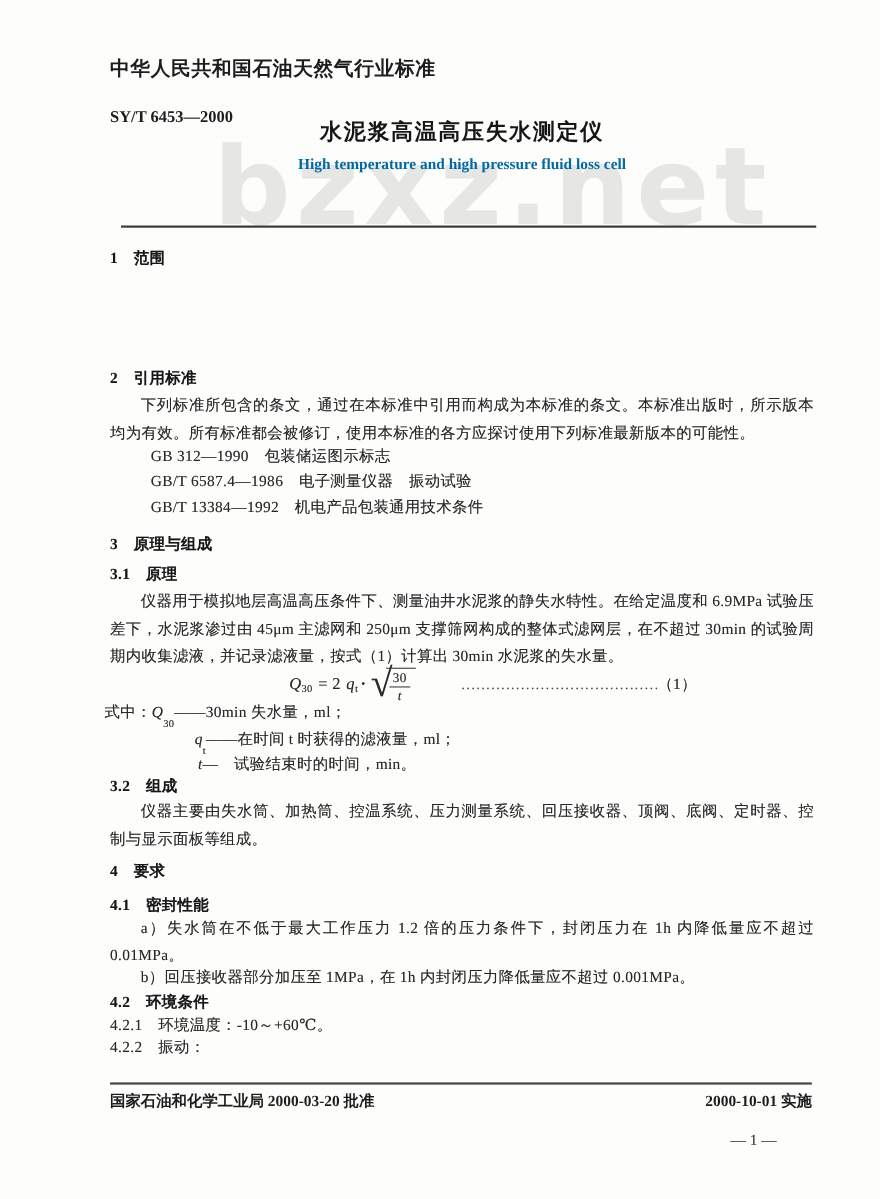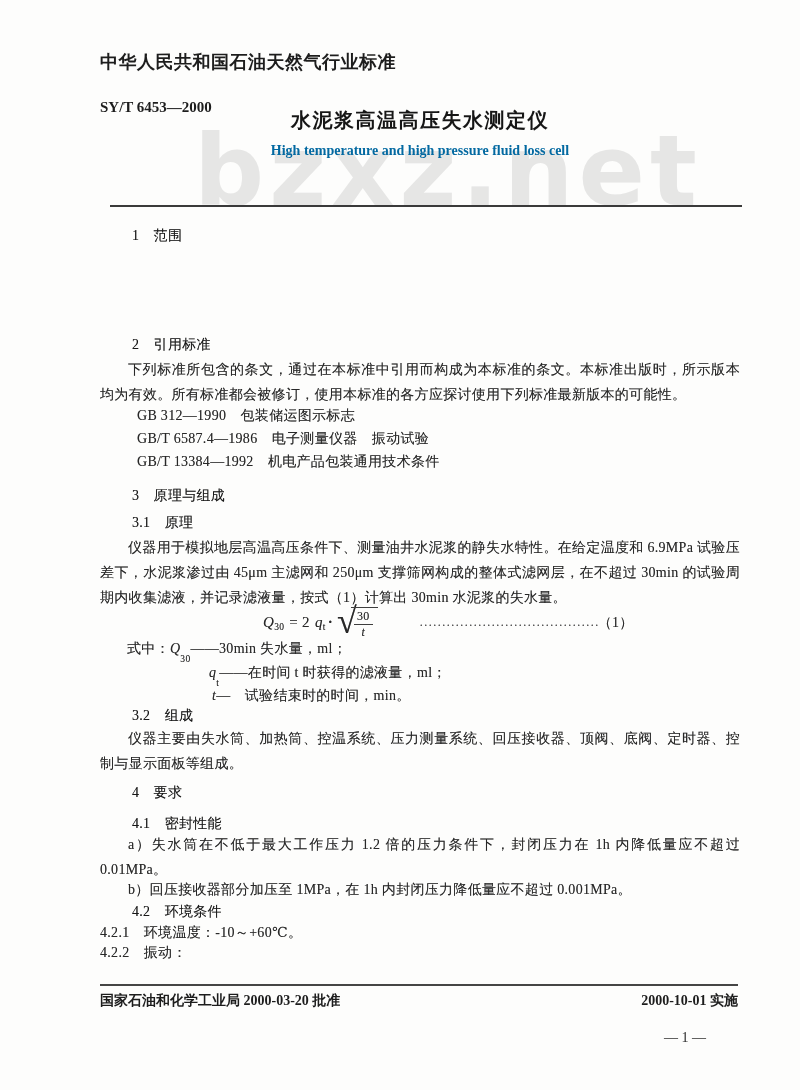--- a/index.html
+++ b/index.html
@@ -32,21 +32,21 @@
     font-size:20px;font-weight:bold;letter-spacing:1.5px;color:#161616;line-height:30px;}
   .doc-title-en{top:143px;left:100px;width:640px;text-align:center;
     font-size:14px;font-weight:bold;color:#0369a1;}
   .rule-top{top:205px;left:110px;width:632px;height:2px;background:#3a3a3a;}
   .rule-bottom{top:984px;left:100px;width:638px;height:2px;background:#454545;}
 
   
   .blk{left:100px;width:640px;font-size:14px;line-height:25px;
     letter-spacing:0.3px;color:#282828;
     text-shadow:0 0 0.4px rgba(45,45,45,0.45);}
-  .heading{font-weight:normal;color:#171717;margin-left:32px;}
+  .heading{font-weight:bold;color:#171717;}
   .para{text-align:justify;text-indent:2em;}
   .refs{line-height:23px;}
   .refs div{padding-left:37px;}
 
   
   .formula-row{top:600px;height:44px;display:flex;align-items:center;}
   .f-main{display:inline-flex;align-items:center;margin-left:163px;font-size:15px;}
   .f-var{font-style:italic;}
   .f-sub{font-size:9.5px;vertical-align:-4px;position:relative;top:5px;}
   .f-eq{margin:0 5px;}
@@ -57,21 +57,21 @@
     padding:2px 5px 0 3px;display:inline-flex;}
   .frac{display:inline-flex;flex-direction:column;align-items:center;
     font-size:12px;line-height:13px;}
   .fnum{border-bottom:1px solid #3e3e3e;padding:0 3px 1px;}
   .fden{font-style:italic;padding-top:1px;}
   .f-dots{width:178px;overflow:hidden;white-space:nowrap;margin-left:42px;
     font-size:12px;letter-spacing:1.5px;color:#4a4a4a;flex:none;}
   .f-no{font-size:14px;flex:none;}
 
   
-  .where{font-size:14px;line-height:20px;margin-left:32px;}
+  .where{font-size:14px;line-height:20px;}
 
   
   .footer-row{top:992px;left:100px;width:638px;display:flex;
     justify-content:space-between;font-size:14px;font-weight:bold;color:#1d1d1d;}
   .page-no{top:1030px;left:100px;width:638px;text-align:right;
     box-sizing:border-box;padding-right:32px;font-size:14px;color:#2a2a2a;}
 </style>
 </head>
 <body>
 

